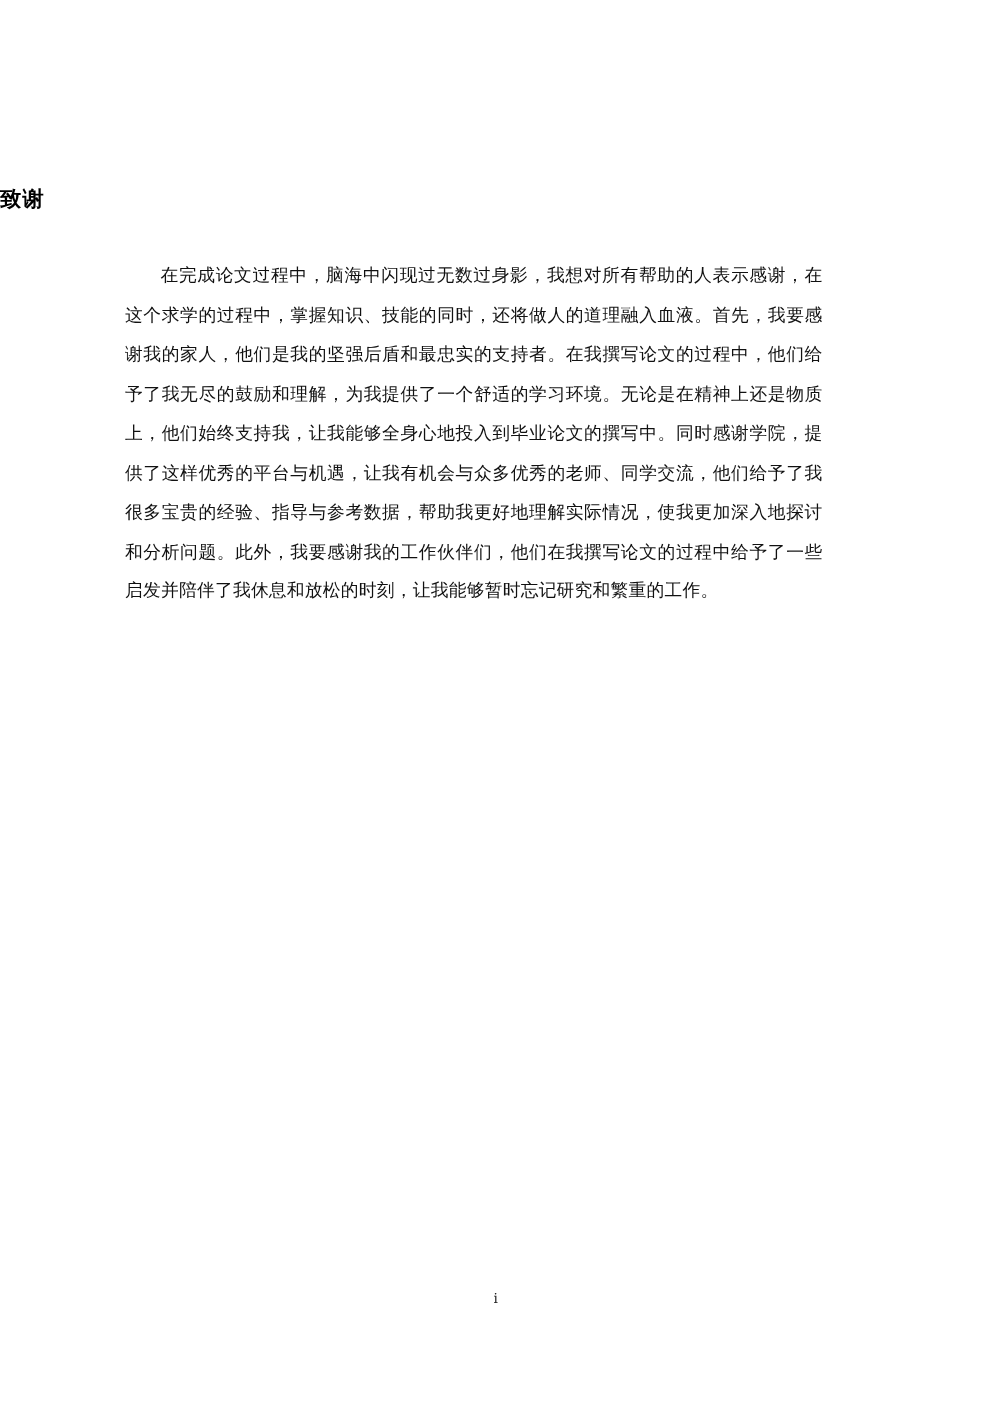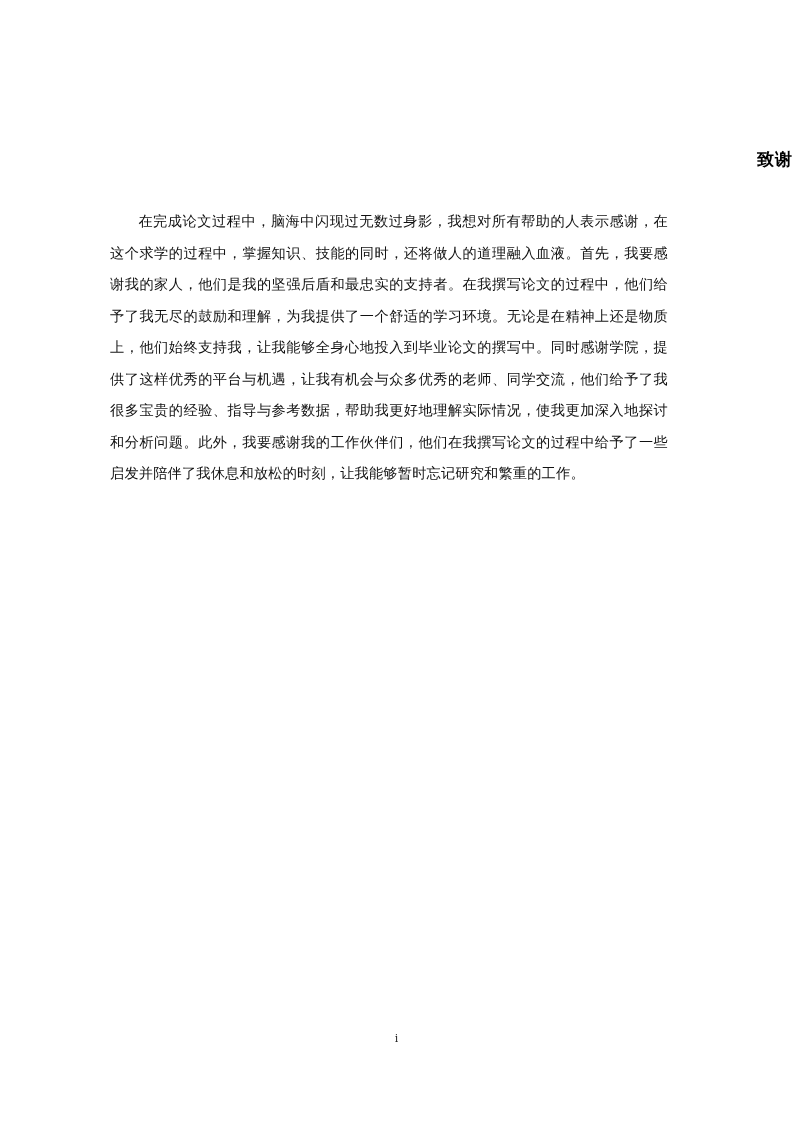--- a/index.html
+++ b/index.html
@@ -23,32 +23,32 @@
     width: 793px;
     height: 1122px;
     background: #ffffff;
   }
 
   .doc-title {
     position: absolute;
     top: 148px;
     left: 0;
     width: 793px;
-    text-align: right;
+    text-align: left;
     font-family: "DejaVu Sans", "Liberation Sans", sans-serif;
     font-weight: bold;
     font-size: 17px;
     letter-spacing: 1px;
     color: #000000;
   }
 
   .body-block {
     position: absolute;
     top: 206px;
-    left: 110px;
+    left: 100px;
     width: 558px;
   }
 
   .para {
     font-family: "DejaVu Serif", "Liberation Serif", serif;
     font-size: 14.2px;
     line-height: 31.5px;
     text-align: justify;
     text-justify: inter-ideograph;
     text-indent: 2em;

